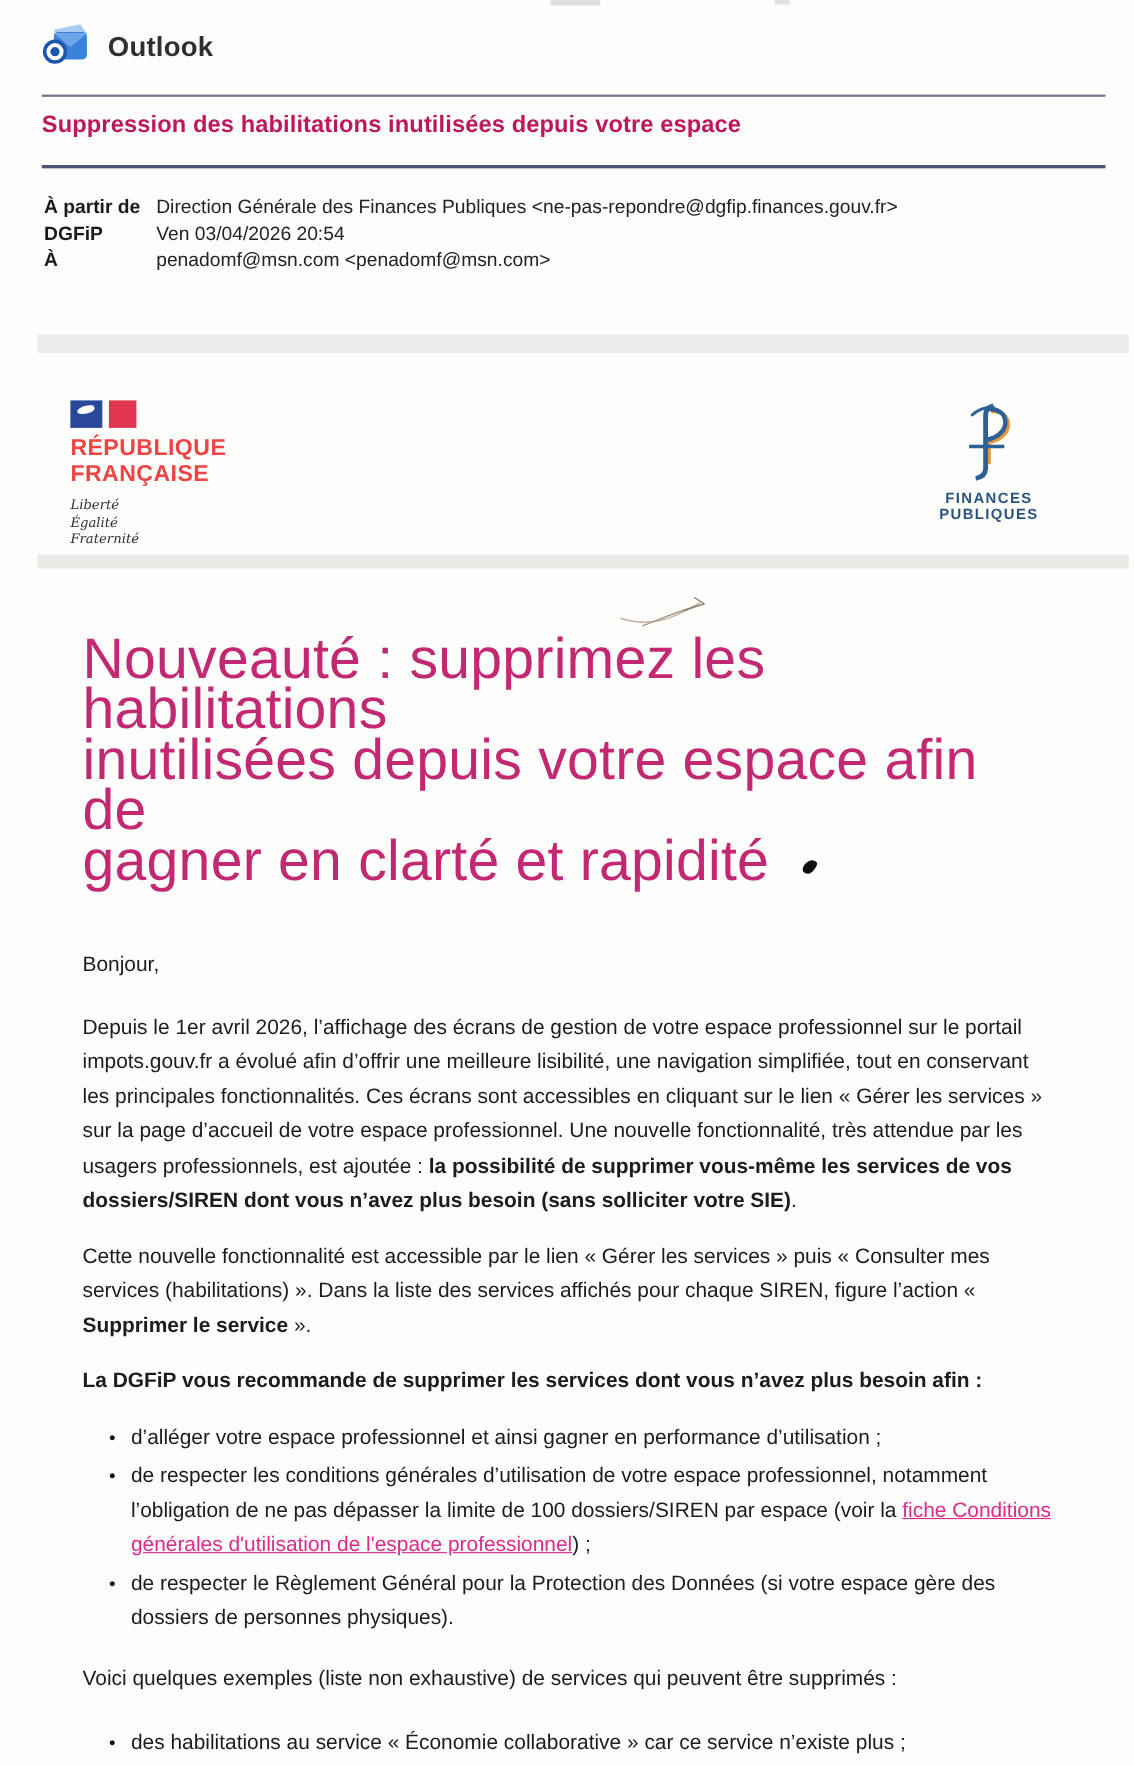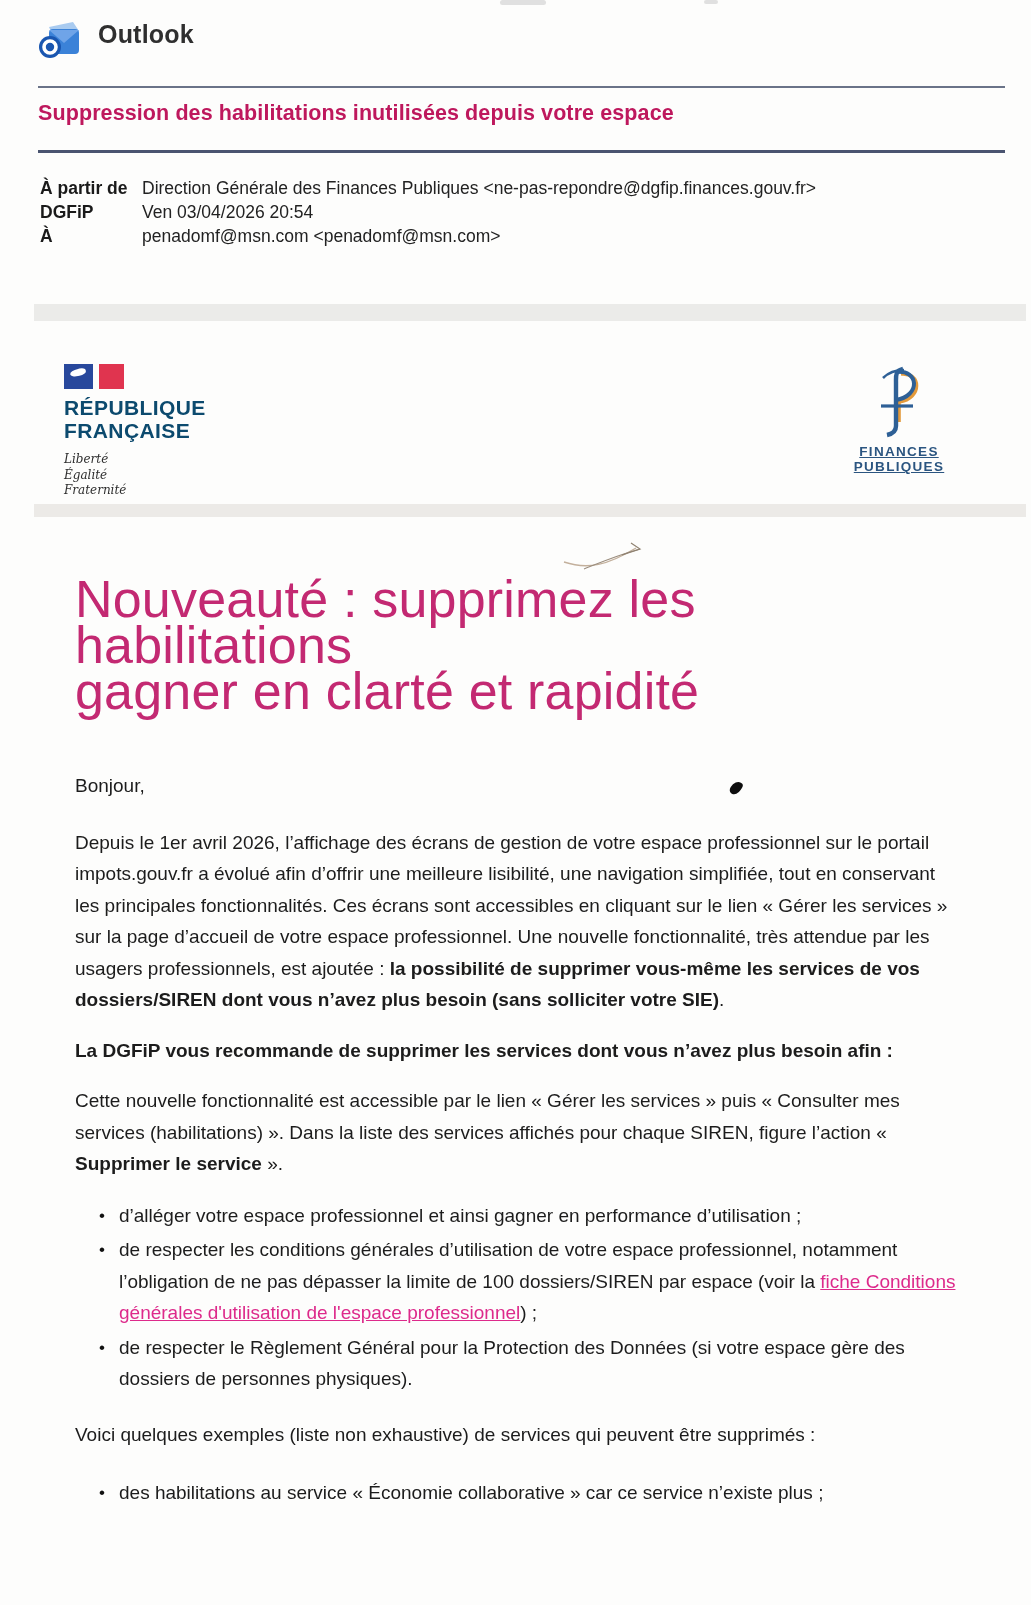--- a/index.html
+++ b/index.html
@@ -4,21 +4,21 @@
 <style>
   html,body{margin:0;padding:0;}
   body{
     width:1031px;height:1605px;position:relative;overflow:hidden;
     background:#fdfdfc;
     font-family:"Liberation Sans", sans-serif;
     color:#1d1d1d;
     -webkit-font-smoothing:antialiased;
   }
   
-  .ol-brand{position:absolute;left:38px;top:20px;display:flex;gap:16px;}
+  .ol-brand{position:absolute;left:38px;top:20px;display:flex;align-items:center;gap:16px;}
   .ol-word{font-size:25px;font-weight:600;color:#2f2f2f;letter-spacing:.2px;}
   .rule{position:absolute;left:38px;width:967px;}
   .rule-1{top:86px;height:2px;background:#6a7388;}
   .rule-2{top:150px;height:3px;background:#4a5470;}
   .subject{position:absolute;left:38px;top:101px;font-size:21.5px;font-weight:700;color:#be185d;letter-spacing:.1px;}
   
   .meta{position:absolute;left:40px;top:176px;width:940px;display:grid;grid-template-columns:102px 1fr;row-gap:0;font-size:17.5px;line-height:24px;color:#222;}
   .meta .lbl{font-weight:700;color:#1a1a1a;}
   
   .band{position:absolute;left:34px;width:992px;background:#ebebe9;}
@@ -28,24 +28,24 @@
   .edge-a{left:500px;top:0;width:46px;height:5px;border-radius:3px;}
   .edge-b{left:704px;top:0;width:14px;height:4px;border-radius:2px;}
   .ink-speck{position:absolute;left:731px;top:781px;width:10px;height:14px;background:#0e0e0e;border-radius:70% 30% 60% 40%;transform:rotate(32deg);}
   .squiggle{position:absolute;left:562px;top:540px;opacity:.85;}
   
   .rf{position:absolute;left:64px;top:364px;}
   .rf-flag{display:flex;gap:6px;height:25px;margin-bottom:7px;}
   .rf-blue{width:29px;height:25px;background:#28489c;position:relative;overflow:hidden;}
   .rf-blue::after{content:"";position:absolute;left:6px;top:5px;width:16px;height:7px;background:#fff;border-radius:60% 40% 50% 50%;transform:rotate(-12deg);}
   .rf-red{width:25px;height:25px;background:#e0344f;}
-  .rf-name{font-size:21px;font-weight:800;line-height:23px;color:#0c4a6e;letter-spacing:.4px;}
+  .rf-name{font-size:21px;font-weight:800;line-height:23px;color:#ef4444;letter-spacing:.4px;}
   .rf-motto{margin-top:10px;font-family:"DejaVu Serif", serif;font-style:italic;font-size:12px;line-height:15.5px;color:#2e2e2e;}
   .fp{position:absolute;left:818px;top:366px;width:162px;text-align:center;}
-  .fp-label{margin-top:2px;font-size:13.5px;letter-spacing:1.3px;color:#2b5580;font-weight:600;text-decoration:underline;}
+  .fp-label{margin-top:2px;font-size:13.5px;letter-spacing:1.3px;color:#2b5580;font-weight:600;}
   
   .content{position:absolute;left:75px;top:576px;width:884px;font-size:19px;line-height:31.5px;color:#1c1c1c;}
   .headline{font-size:52px;line-height:46px;color:#c32972;font-weight:400;letter-spacing:.2px;}
   .greeting{margin-top:56px;}
   .para{margin-top:25px;}
   .para-tight{margin-top:19px;}
   .bold{font-weight:700;}
   .lead-link{color:#dd2a8b;text-decoration:underline;cursor:pointer;}
   ul.blist{margin:20px 0 0 0;padding:0 0 0 24px;list-style:none;}
   ul.blist li{position:relative;padding-left:20px;margin-top:3px;}
@@ -118,30 +118,31 @@
       <path d="M10 40 L42 40" stroke="#2e6096" stroke-width="3.2"></path>
       <path d="M12 12 C18 6 26 4 33 4" stroke="#2e6096" stroke-width="2.6" fill="none"></path>
     </svg>
   </span>
   <div class="fp-label">FINANCES PUBLIQUES</div>
 </div>
 
 <div class="content">
   <div class="headline">
     <div>Nouveauté : supprimez les habilitations</div>
+    <div>inutilisées depuis votre espace afin de</div>
     <div>gagner en clarté et rapidité</div>
   </div>
 
   <div class="greeting">Bonjour,</div>
 
   <p class="para"><span>Depuis le 1er avril 2026, l’affichage des écrans de gestion de votre espace professionnel sur le portail impots.gouv.fr a évolué afin d’offrir une meilleure lisibilité, une navigation simplifiée, tout en conservant les principales fonctionnalités. Ces écrans sont accessibles en cliquant sur le lien « Gérer les services » sur la page d’accueil de votre espace professionnel. Une nouvelle fonctionnalité, très attendue par les usagers professionnels, est ajoutée : </span><span class="bold">la possibilité de supprimer vous-même les services de vos dossiers/SIREN dont vous n’avez plus besoin (sans solliciter votre SIE)</span><span>.</span></p>
 
+  <p class="para-tight"><span>Cette nouvelle fonctionnalité est accessible par le lien « Gérer les services » puis « Consulter mes services (habilitations) ». Dans la liste des services affichés pour chaque SIREN, figure l’action « </span><span class="bold">Supprimer le service</span><span> ».</span></p>
+
   <p class="para-tight bold">La DGFiP vous recommande de supprimer les services dont vous n’avez plus besoin afin :</p>
-
-  <p class="para-tight"><span>Cette nouvelle fonctionnalité est accessible par le lien « Gérer les services » puis « Consulter mes services (habilitations) ». Dans la liste des services affichés pour chaque SIREN, figure l’action « </span><span class="bold">Supprimer le service</span><span> ».</span></p>
 
   <ul class="blist">
     <li><span>d’alléger votre espace professionnel et ainsi gagner en performance d’utilisation ;</span></li>
     <li><span>de respecter les conditions générales d’utilisation de votre espace professionnel, notamment l’obligation de ne pas dépasser la limite de 100 dossiers/SIREN par espace (voir la </span><a class="lead-link">fiche Conditions générales d'utilisation de l'espace professionnel</a><span>) ;</span></li>
     <li><span>de respecter le Règlement Général pour la Protection des Données (si votre espace gère des dossiers de personnes physiques).</span></li>
   </ul>
 
   <p class="examples">Voici quelques exemples (liste non exhaustive) de services qui peuvent être supprimés :</p>
 
   <ul class="blist blist2">

